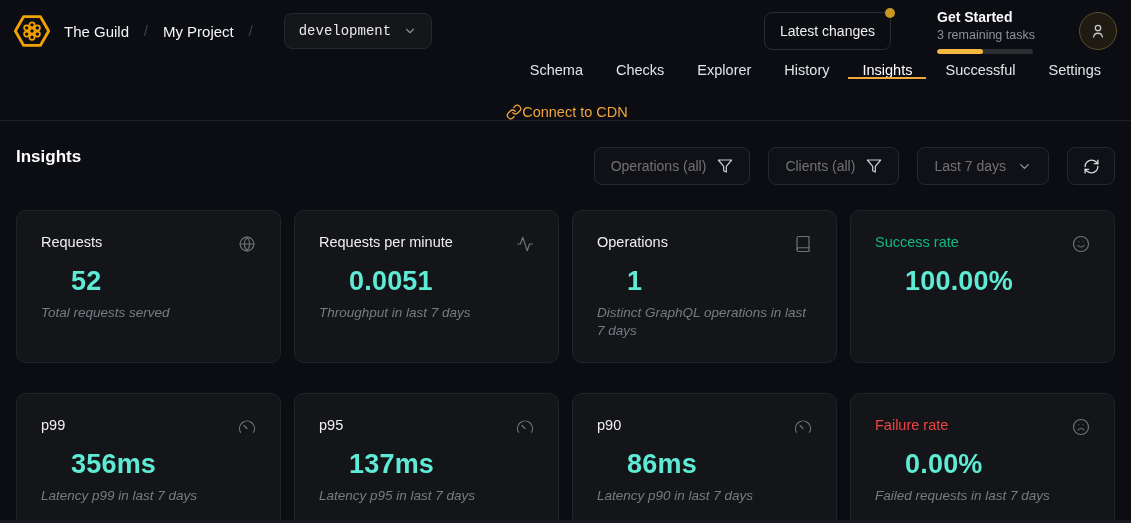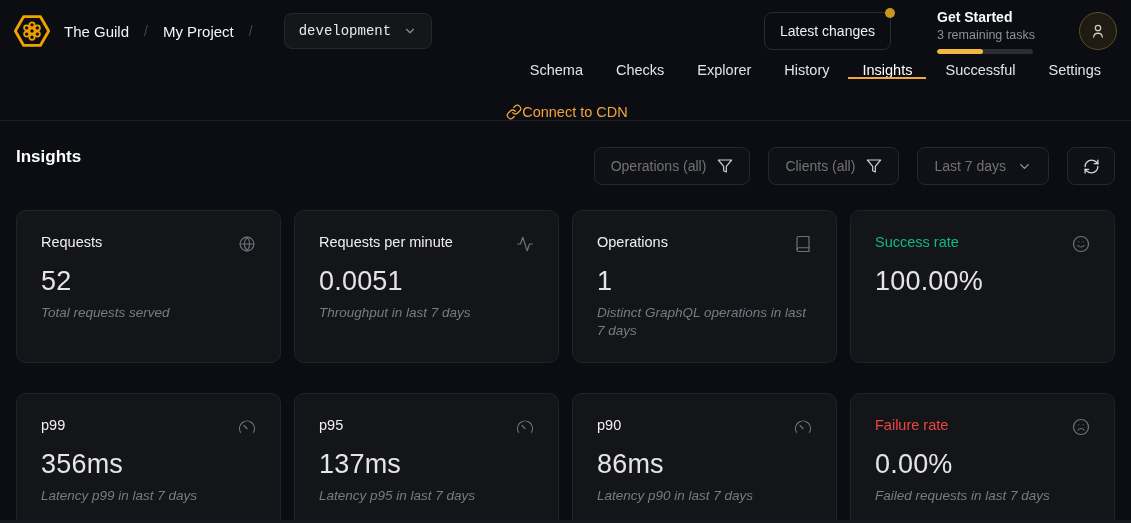--- a/index.html
+++ b/index.html
@@ -68,21 +68,21 @@
   .filter-btn .f-icon { color:#cfd0d3; }
   .filter-btn .chev { color:#9a9ca2; }
   .icon-btn { width:48px; justify-content:center; padding:0; color:#d6d7d9; }
 
   
   .cards { display:grid; grid-template-columns:repeat(4,1fr); gap:30px 13px; margin-top:25px; }
   .card { background:#141519; border:1px solid #222329; border-radius:10px; padding:23px 24px; }
   .card-head { display:flex; justify-content:space-between; align-items:flex-start; }
   .card-title { font-size:14.5px; color:#f0f0f1; }
   .card-icon { color:#6f7177; margin-top:1px; }
-  .card-value { font-size:27px; font-weight:400; color:#e5e5e5; margin-top:13px; letter-spacing:.2px; }
+  .card-value { font-size:27px; font-weight:700; color:#5eead4; margin-top:13px; letter-spacing:.2px;margin-left:30px; }
   .card-desc { font-size:13.5px; color:#797b82; margin-top:7px; line-height:1.3; max-width:225px;font-style:italic; }
 
   .bottom-strip { position:absolute; left:0; right:0; bottom:0; height:3px; background:#17191e; }
 </style>
 <style>.tab.active::after{background:#f2a53c;}</style></head>
 <body>
 
 <div class="header">
   <div class="header-left">
     <span class="logo">

